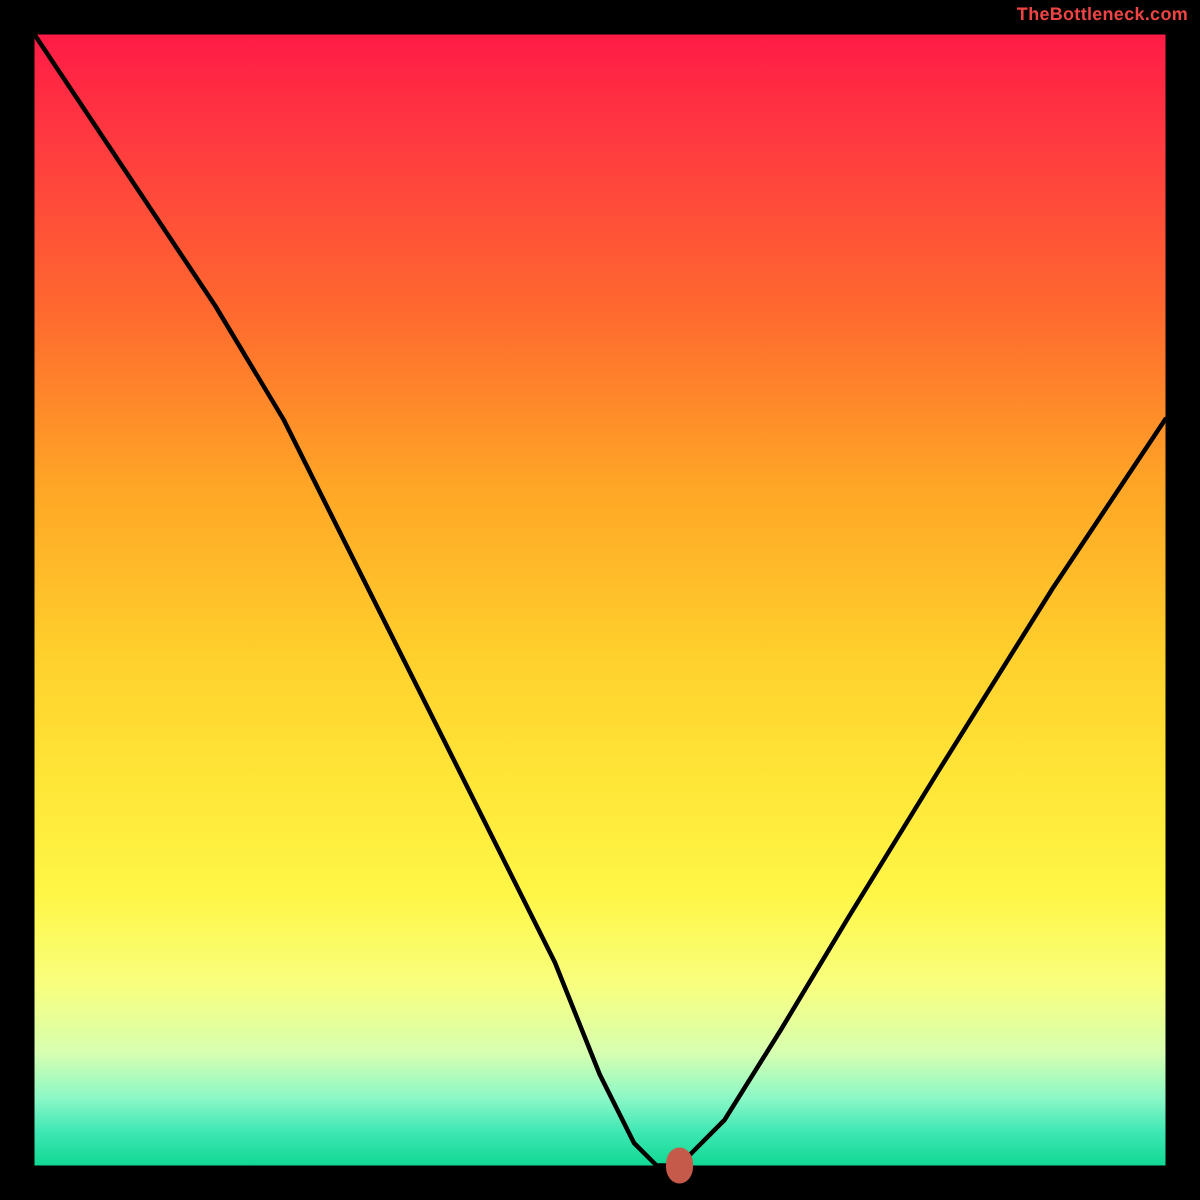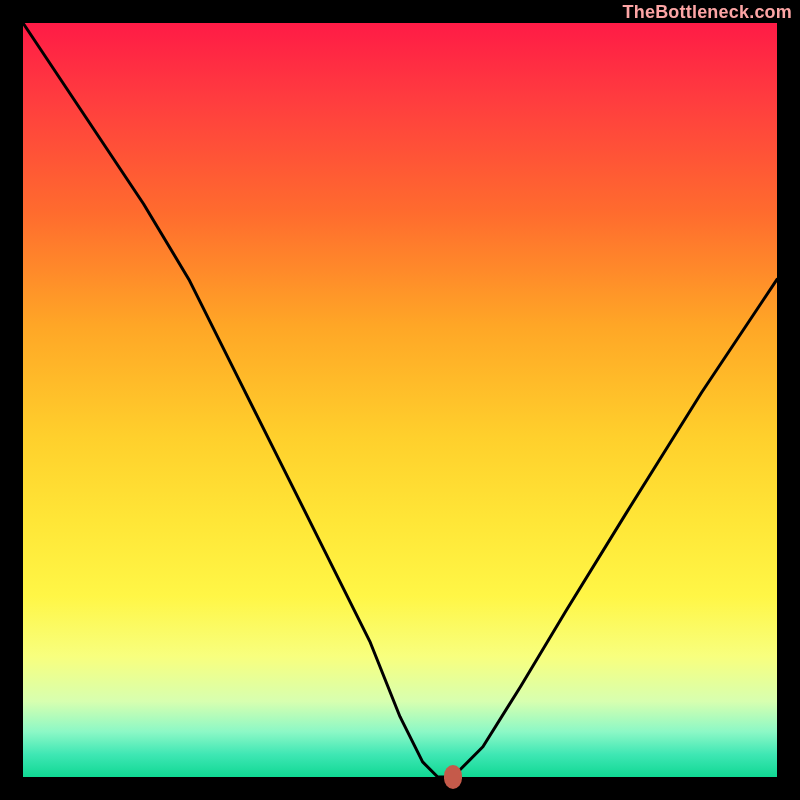--- a/index.html
+++ b/index.html
@@ -14,22 +14,22 @@
   .stage {
     position: relative;
     width: 800px;
     height: 800px;
     background: #000;
   }
   .watermark {
     position: absolute;
     top: 2px;
     right: 8px;
-    color: #fca5a5;
-    font-size: 18px;
+    color: #ef4444;
+    font-size: 12px;
     font-weight: 600;
     letter-spacing: 0.2px;
     user-select: none;
   }
   .plot {
     position: absolute;
     left: 23px;
     top: 23px;
     width: 754px;
     height: 754px;

